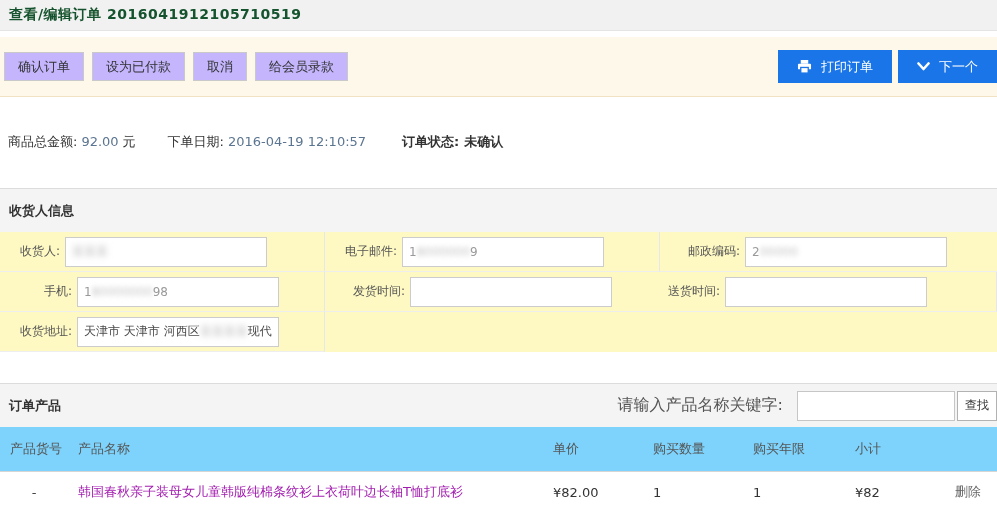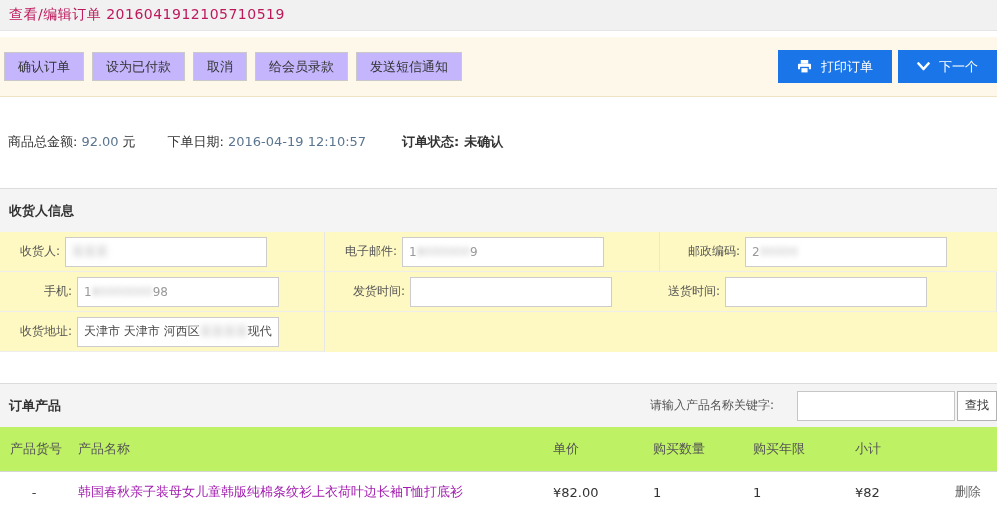--- a/index.html
+++ b/index.html
@@ -2,21 +2,21 @@
 <html><head>
 <meta charset="utf-8">
 <style>
   * { box-sizing: border-box; margin: 0; padding: 0; }
   html,body { width: 997px; height: 509px; overflow: hidden; background: #fff;
     font-family: "DejaVu Sans", "Liberation Sans", sans-serif; }
 
   
   .title-bar { height: 31px; background: #f1f1f1; border-bottom: 1px solid #e4e4e4;
     display: flex; align-items: center; padding: 0 9px; }
-  .title-bar h1 { font-size: 14px; font-weight: normal; color: #be185d; letter-spacing: .5px; }
+  .title-bar h1 { font-size: 14px; font-weight: bold; color: #14532d; letter-spacing: .5px; }
 
   
   .toolbar-gap { height: 6px; background: #fff; }
   .toolbar { height: 60px; background: #fdf8e9; border-bottom: 1px solid #f0e3c3;
     display: flex; align-items: center; justify-content: space-between; padding-left: 4px; }
   .toolbar-left { display: flex; align-items: center; }
   .btn-plain { background: #c4b5fd; border: 1px solid #c9c9c9; height: 29px; padding: 0 13px;
     font-size: 13px; color: #333; margin-right: 8px; cursor: pointer;
     font-family: inherit; white-space: nowrap; }
   .toolbar-right { display: flex; align-items: stretch; }
@@ -55,28 +55,28 @@
   .vis { color: #999; }
   .vis-dark { color: #4a4a4a; }
   .redacted { color: #c4c4c4; filter: blur(2.5px); user-select: none; }
   .redacted-dark { color: #b9b9b9; filter: blur(3px); user-select: none; }
 
   .spacer-mid { height: 31px; background: #fff; }
 
   
   .band-products { justify-content: space-between; padding-right: 0; }
   .search-group { display: flex; align-items: center; }
-  .search-label { font-size: 12px; color: #555; margin-right: 23px; white-space: nowrap; }
+  .search-label { font-size: 16px; color: #555; margin-right: 14px; white-space: nowrap; }
   .search-input { width: 158px; height: 30px; border: 1px solid #c6c6c6; background: #fff;
     font-size: 12px; padding: 0 6px; font-family: inherit; }
   .search-btn { width: 40px; height: 30px; background: #fff; border: 1px solid #b2b2b2;
     font-size: 12px; color: #333; margin-left: 2px; cursor: pointer; font-family: inherit; }
 
   .thead { display: flex; align-items: center; height: 45px; border-bottom: 1px solid #d6d6d6;
-    font-size: 13px; color: #555; background: #bef264; }
+    font-size: 13px; color: #555; background: #7dd3fc; }
   .trow { display: flex; align-items: center; height: 40px; font-size: 13px; color: #333;
     background: #fff; }
   .c-sku { width: 68px; padding-left: 10px; }
   .trow .c-sku { text-align: center; padding-left: 0; color: #444; }
   .c-name { flex: 1; padding-left: 10px; overflow: hidden; white-space: nowrap; }
   .trow .c-name { color: #a21caf; }
   .c-price { width: 100px; }
   .c-qty { width: 100px; }
   .c-years { width: 102px; }
   .c-sub { width: 100px; }
@@ -91,21 +91,20 @@
 </header>
 
 <div class="toolbar-gap"></div>
 
 <div class="toolbar">
   <div class="toolbar-left">
     <button class="btn-plain">确认订单</button>
     <button class="btn-plain">设为已付款</button>
     <button class="btn-plain">取消</button>
     <button class="btn-plain">给会员录款</button>
-    <button class="btn-plain">发送短信通知</button>
   </div>
   <div class="toolbar-right">
     <button class="btn-blue">
       <span>
         <svg width="15" height="14" viewBox="0 0 16 15">
           <rect x="4" y="0" width="8" height="4" fill="#fff"></rect>
           <rect x="1" y="4" width="14" height="6" rx="1" fill="#fff"></rect>
           <rect x="4" y="8" width="8" height="6" fill="#fff" stroke="#1a75e8" stroke-width="1.4"></rect>
         </svg>
       </span>

